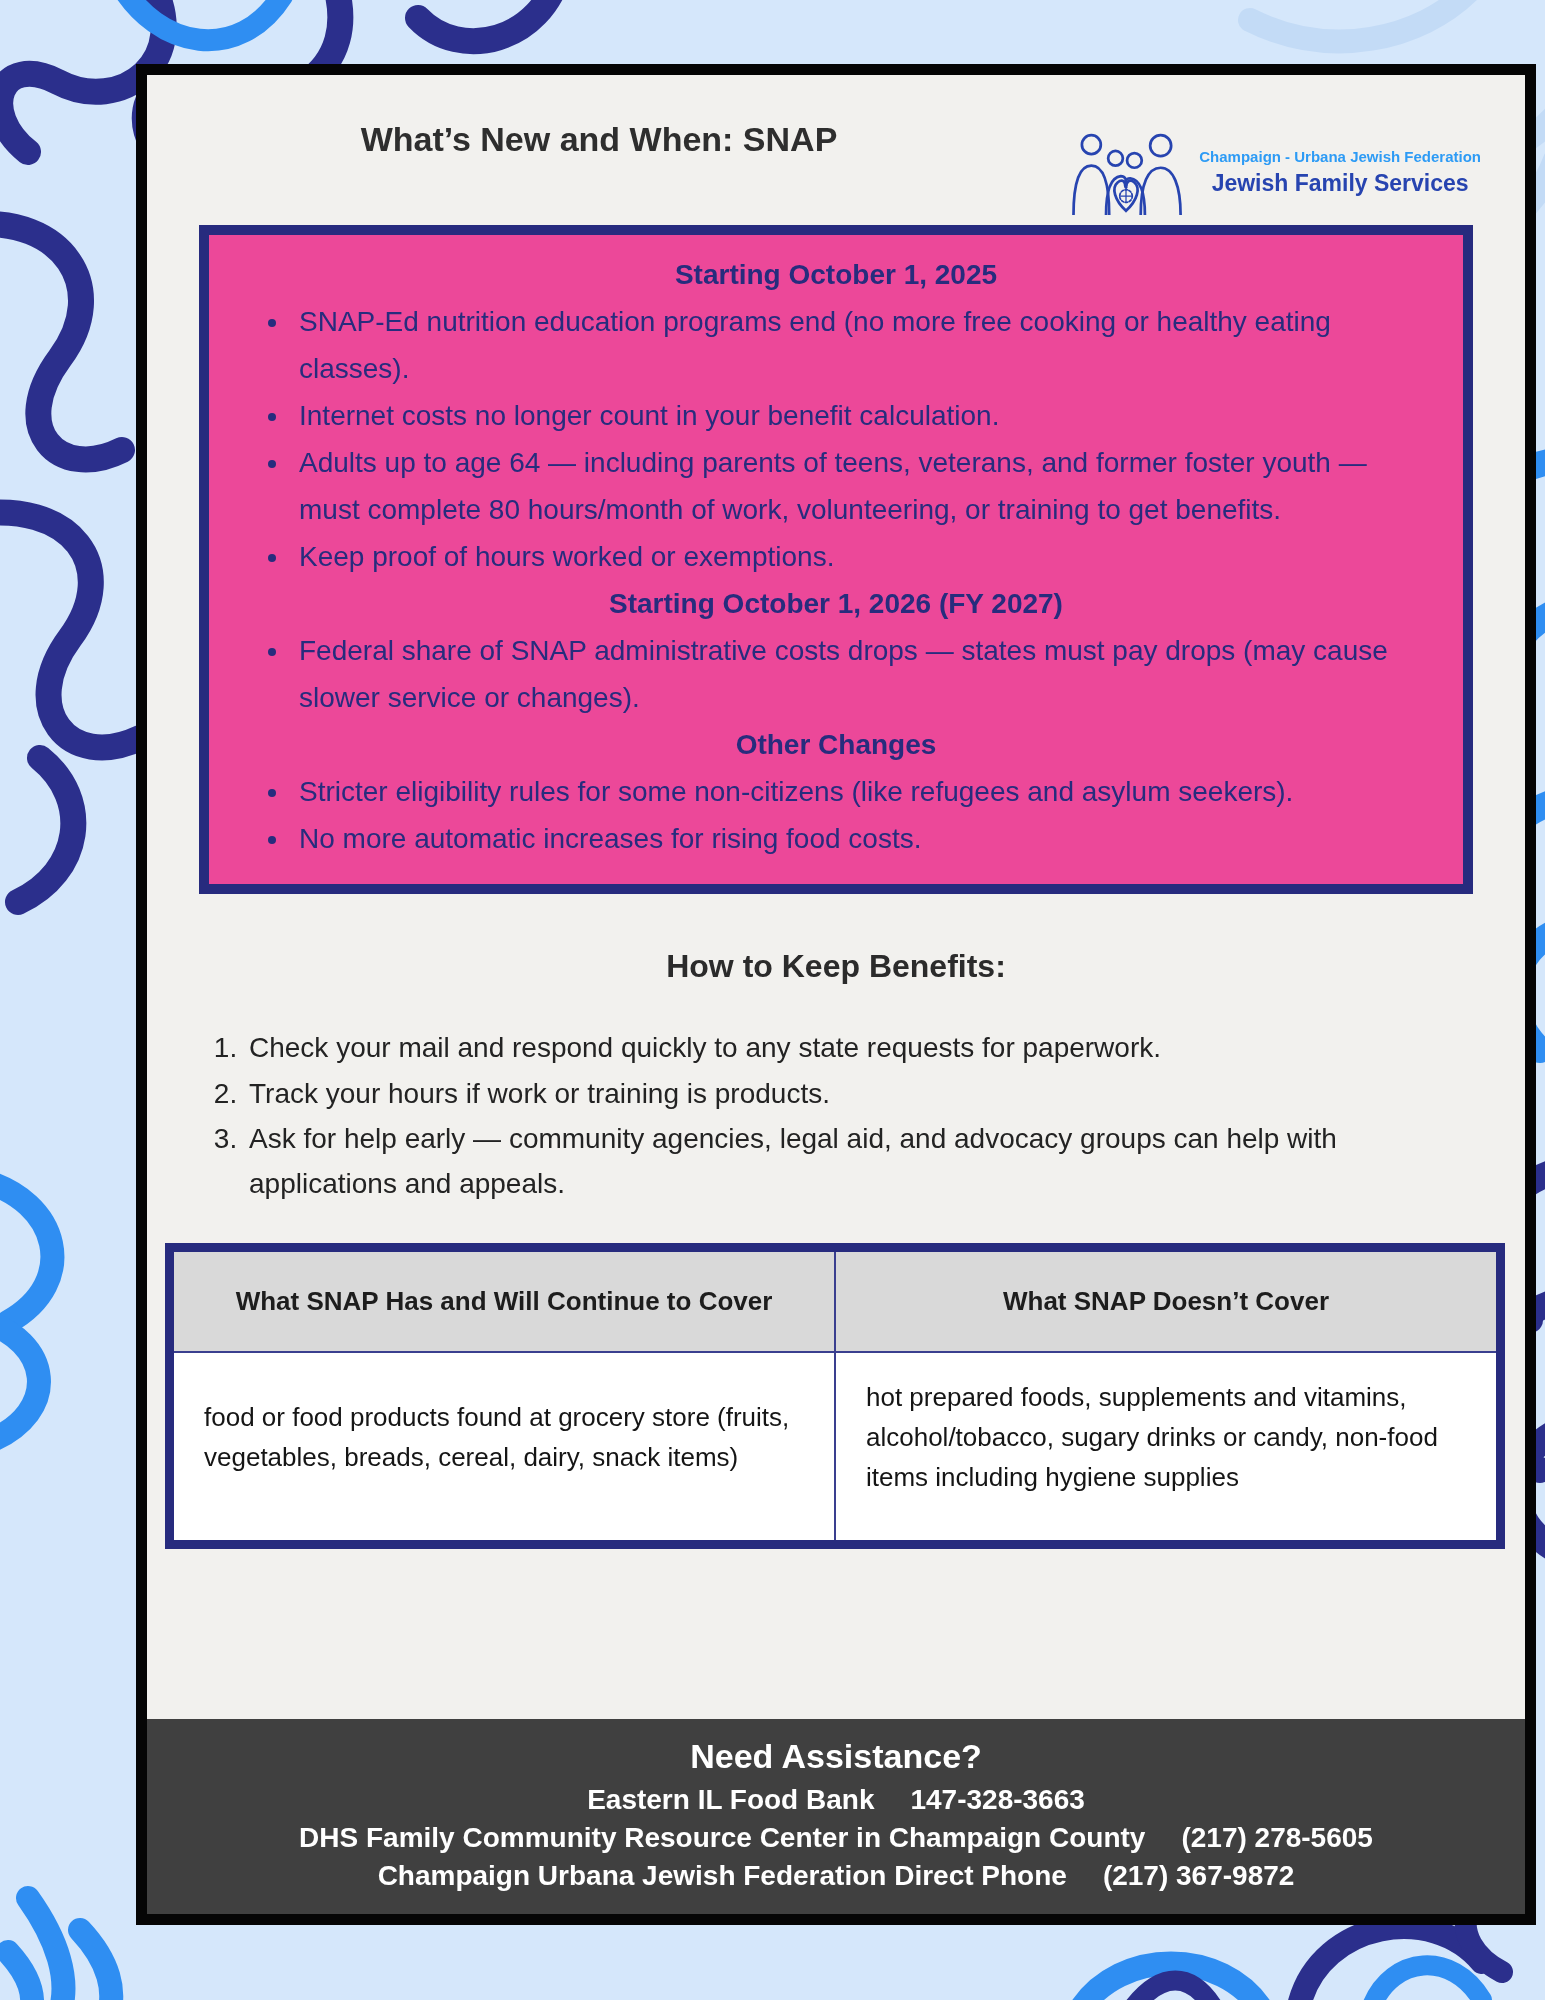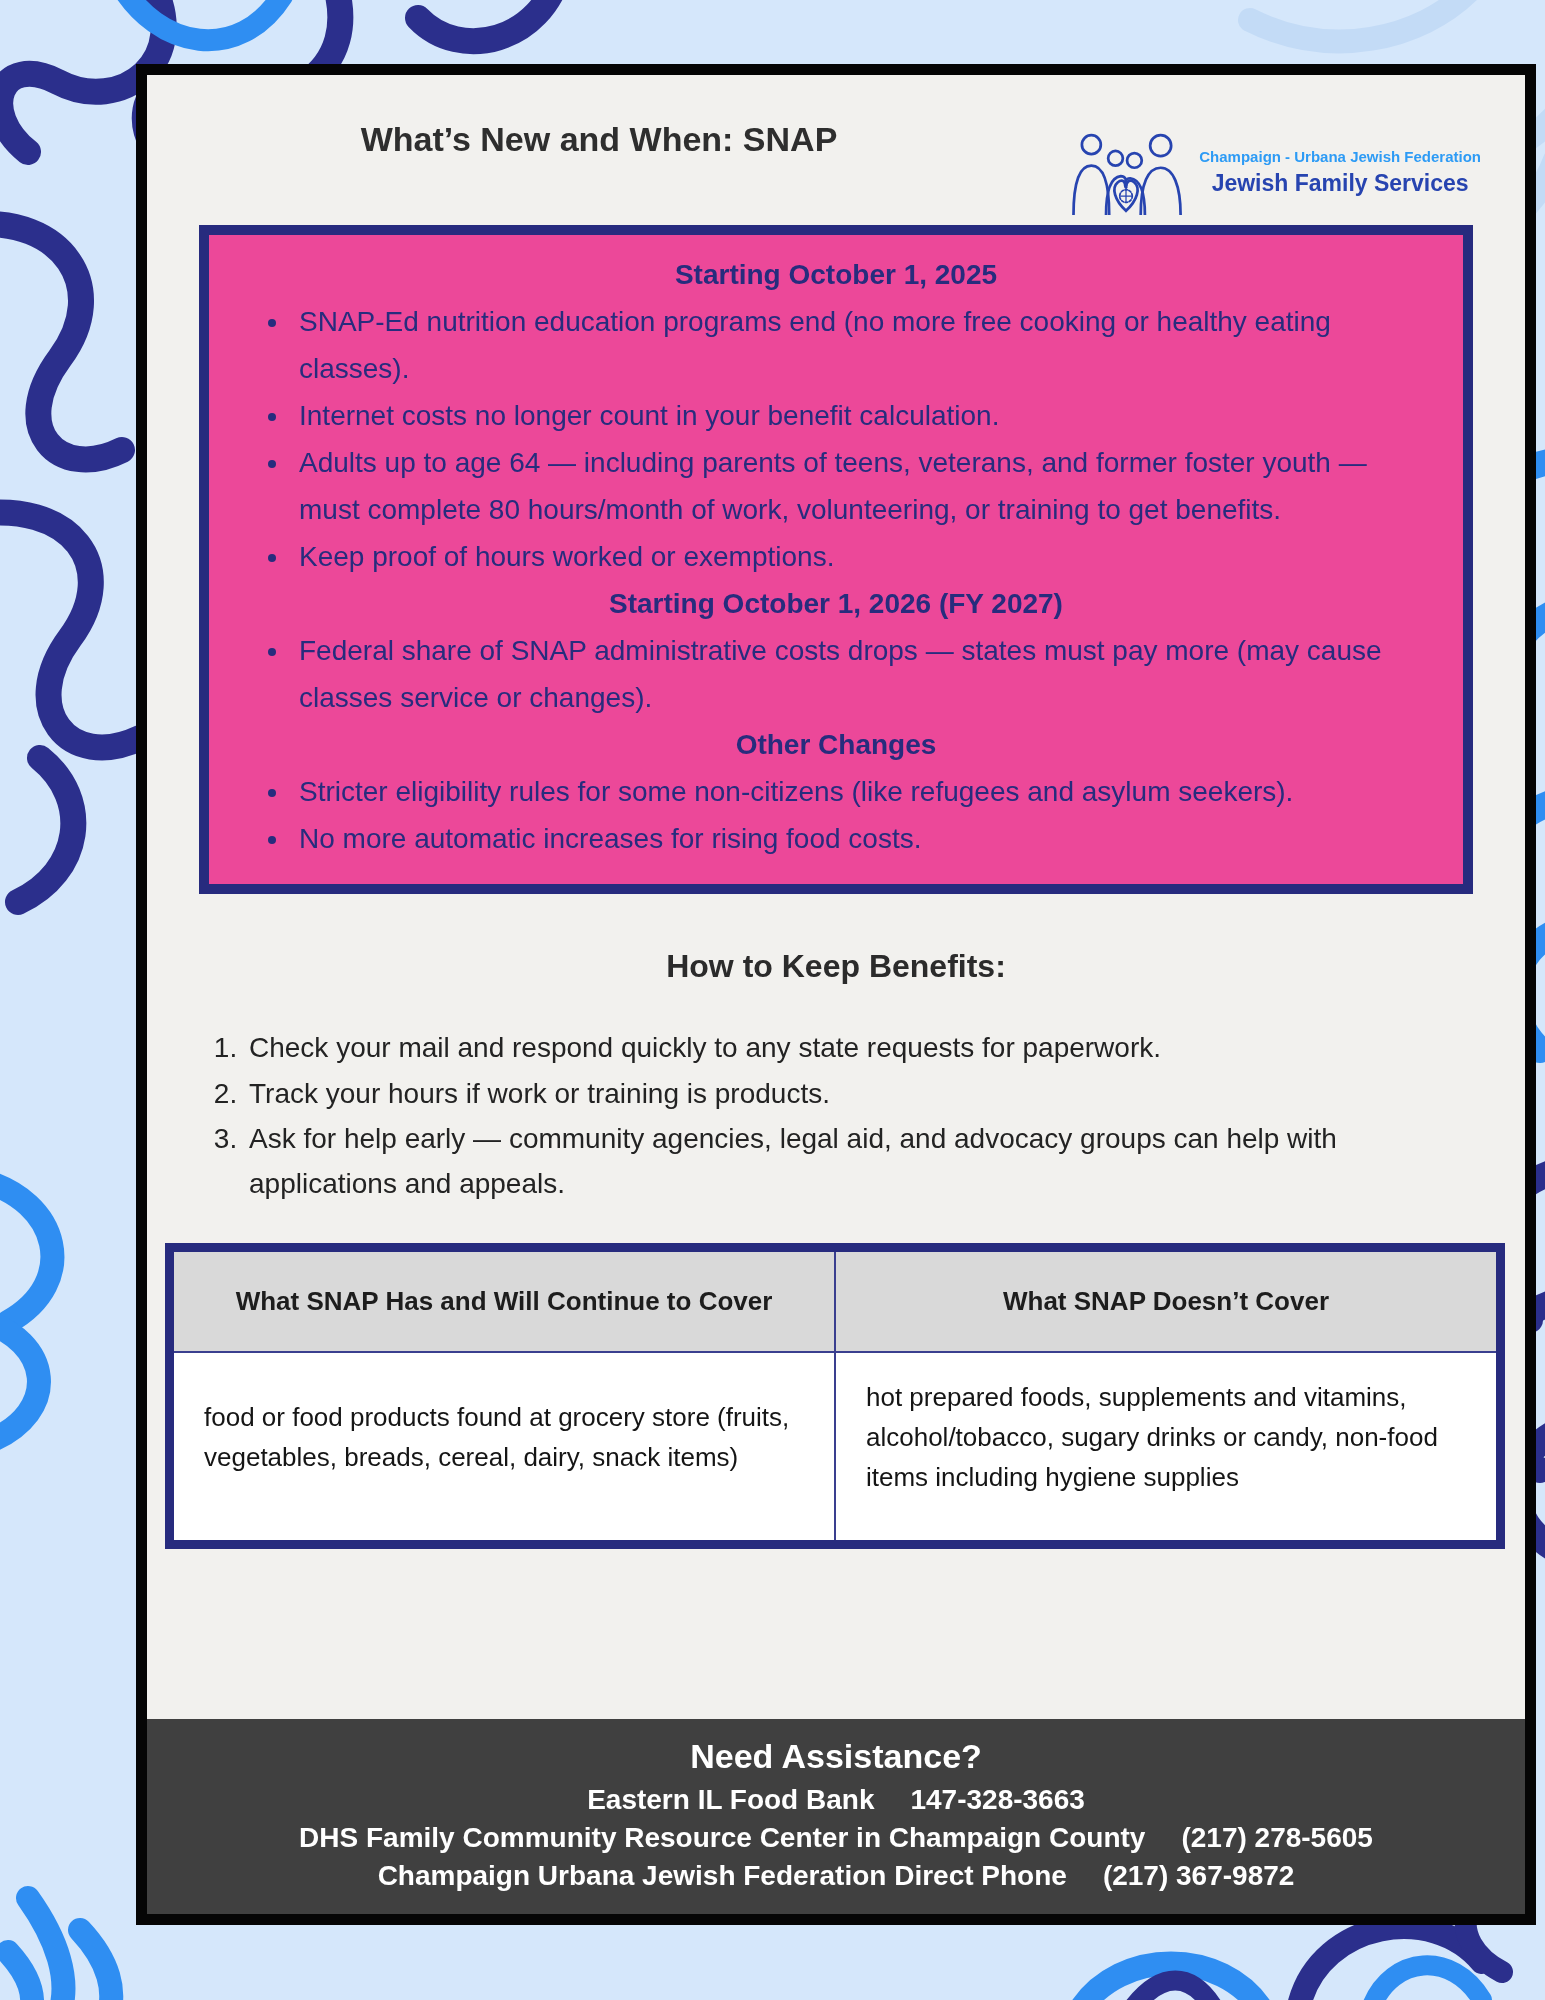--- a/index.html
+++ b/index.html
@@ -143,21 +143,21 @@
     <ul>
       <li>SNAP-Ed nutrition education programs end (no more free cooking or healthy eating classes).</li>
       <li>Internet costs no longer count in your benefit calculation.</li>
     </ul>
     <ul>
       <li>Adults up to age 64 — including parents of teens, veterans, and former foster youth — must complete 80 hours/month of work, volunteering, or training to get benefits.</li>
       <li>Keep proof of hours worked or exemptions.</li>
     </ul>
     <h3 class="box-h">Starting October 1, 2026 (FY 2027)</h3>
     <ul>
-      <li>Federal share of SNAP administrative costs drops — states must pay more (may cause classes service or changes).</li>
+      <li>Federal share of SNAP administrative costs drops — states must pay drops (may cause slower service or changes).</li>
     </ul>
     <h3 class="box-h">Other Changes</h3>
     <ul>
       <li>Stricter eligibility rules for some non-citizens (like refugees and asylum seekers).</li>
       <li>No more automatic increases for rising food costs.</li>
     </ul>
   </div>
 
   <h2 class="keep-h">How to Keep Benefits:</h2>
   <ol class="steps">

